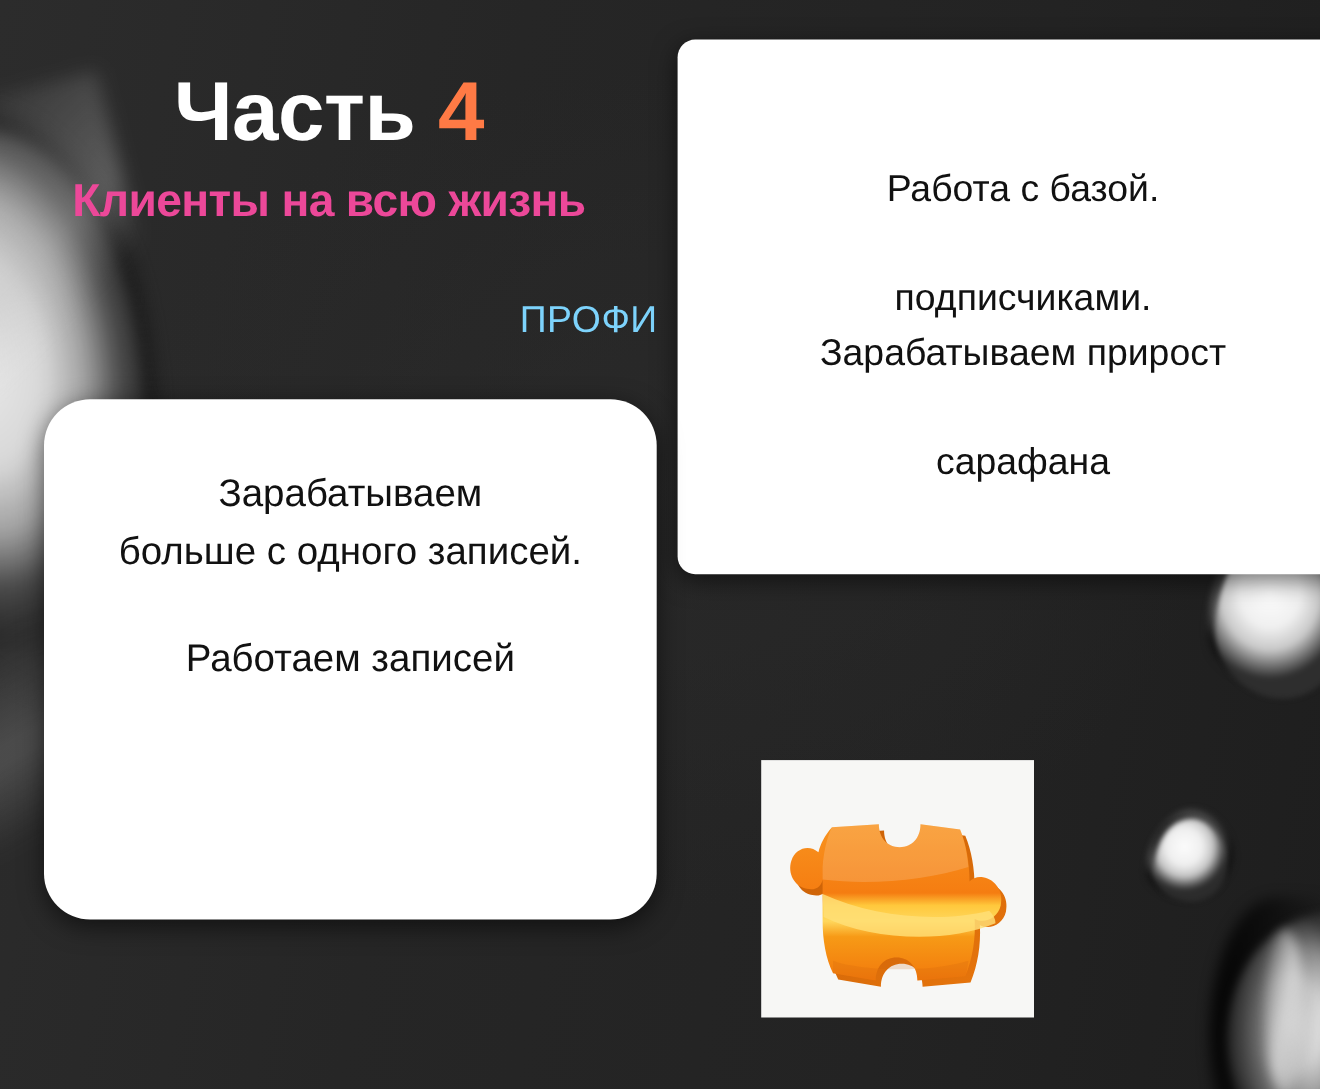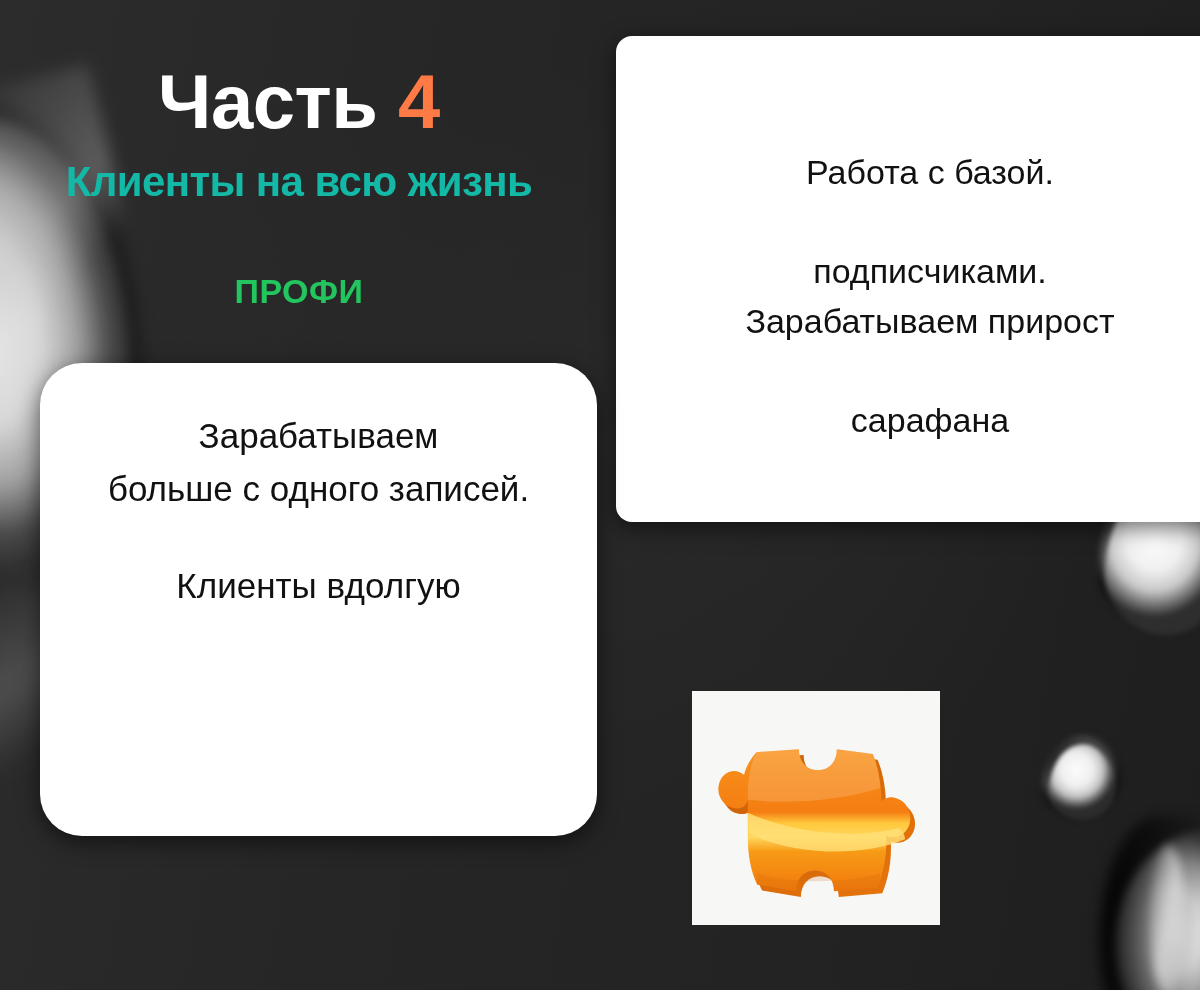--- a/index.html
+++ b/index.html
@@ -186,33 +186,33 @@
     white-space: nowrap;
   }
   .title .num {
     color: #ff7a45;
   }
   .subtitle {
     margin: 20px 0 0 0;
     font-size: 42px;
     line-height: 1.05;
     font-weight: 700;
-    color: #14b8a6;
+    color: #ec4899;
     letter-spacing: -0.6px;
     white-space: nowrap;
   }
   .kicker {
     position: absolute;
     left: 0;
     top: 272px;
     width: 598px;
-    text-align: center;
+    text-align: right;
     font-size: 34px;
-    font-weight: 700;
-    color: #22c55e;
+    font-weight: 400;
+    color: #7dd3fc;
     letter-spacing: 0.5px;
   }
 
   
   .card {
     position: absolute;
     background: #ffffff;
     border-radius: 42px;
     box-shadow: 0 6px 22px rgba(0,0,0,0.55);
     display: flex;
@@ -226,21 +226,21 @@
     width: 628px;
     height: 486px;
     padding: 112px 26px 0 26px;
     border-radius: 16px;
   }
   .card-left {
     left: 40px;
     top: 363px;
     width: 557px;
     height: 473px;
-    padding: 46px 30px 0 30px;
+    padding: 59px 30px 0 30px;
   }
   .card-text {
     margin: 0;
     font-size: 34px;
     line-height: 1.46;
     color: #111111;
     text-align: center;
     font-weight: 400;
   }
   .card-left .card-text {
@@ -309,21 +309,21 @@
       <br>
       <span>сарафана</span><br>
     </p>
   </div>
 
   <div class="card card-left">
     <p class="card-text">
       <span>Зарабатываем</span><br>
       <span>больше с одного записей.</span>
       <span class="gap"></span>
-      <span>Клиенты вдолгую</span>
+      <span>Работаем записей</span>
     </p>
   </div>
 
   <div class="puzzle-tile">
     <svg viewBox="0 0 240 226" xmlns="http://www.w3.org/2000/svg">
       <defs>
         <linearGradient id="pzBody" x1="0" y1="0" x2="0" y2="1">
           <stop offset="0%" stop-color="#f8931f"></stop>
           <stop offset="44%" stop-color="#f57d11"></stop>
           <stop offset="52%" stop-color="#ffc83c"></stop>

